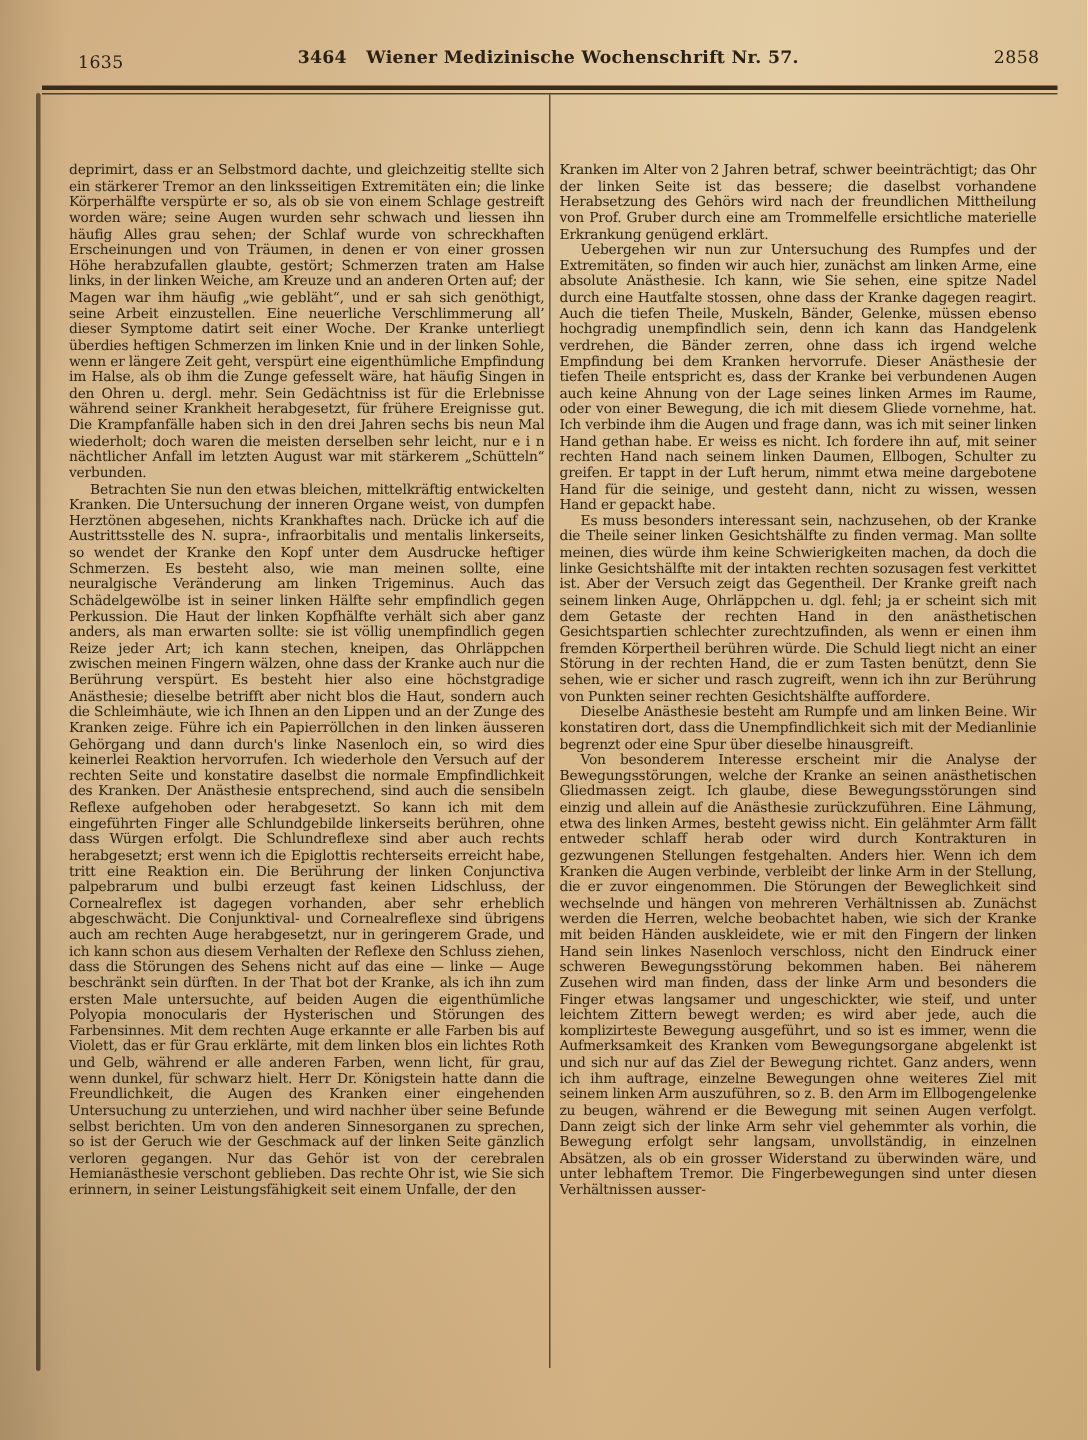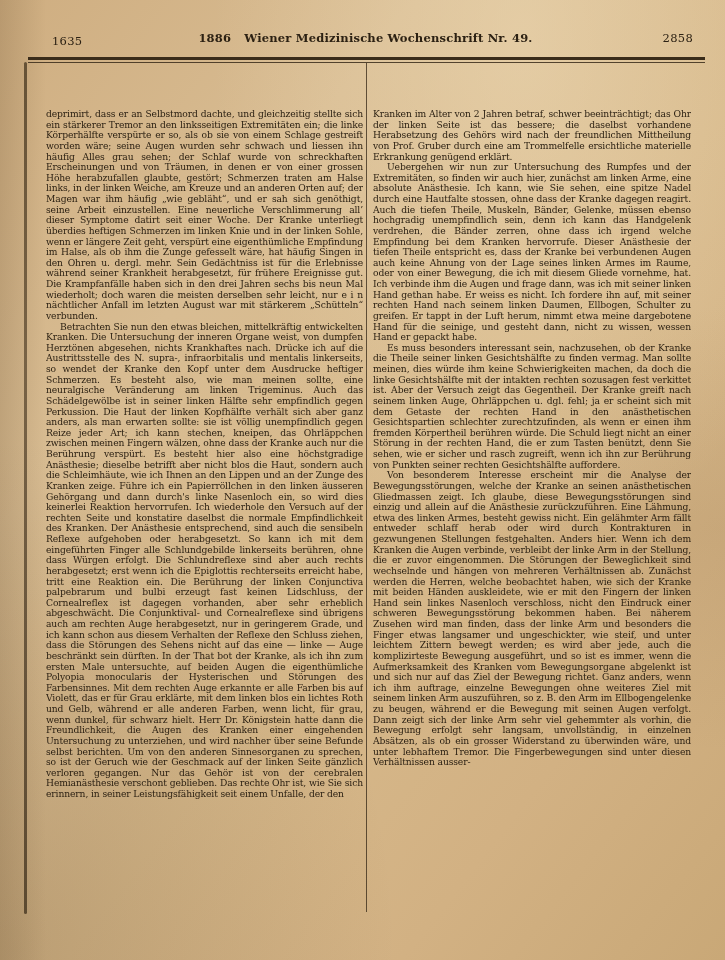--- a/index.html
+++ b/index.html
@@ -36,32 +36,33 @@
   .para{margin:0;}
   .para.indent{text-indent:14px;}
 </style>
 </head>
 <body>
 
 <div class="page" style="--ink: #2c2113; --rule: #3a2c1a;">
   <div class="header">
     <span class="pagenum left">1635</span>
     <span class="title-center">
-      <span class="year">1886</span><span>Wiener Medizinische Wochenschrift Nr. 49.</span>
+      <span class="year">3464</span><span>Wiener Medizinische Wochenschrift Nr. 57.</span>
     </span>
     <span class="pagenum right">2858</span>
   </div>
 
   <div class="header-rule"></div>
   <div class="left-edge"></div>
   <div class="col-divider"></div>
 
   <div class="column column-left">
       <p class="para">deprimirt, dass er an Selbstmord dachte, und gleichzeitig stellte sich ein stärkerer Tremor an den linksseitigen Extremitäten ein; die linke Körperhälfte verspürte er so, als ob sie von einem Schlage gestreift worden wäre; seine Augen wurden sehr schwach und liessen ihn häufig Alles grau sehen; der Schlaf wurde von schreckhaften Erscheinungen und von Träumen, in denen er von einer grossen Höhe herabzufallen glaubte, gestört; Schmerzen traten am Halse links, in der linken Weiche, am Kreuze und an anderen Orten auf; der Magen war ihm häufig „wie gebläht“, und er sah sich genöthigt, seine Arbeit einzustellen. Eine neuerliche Verschlimmerung all’ dieser Symptome datirt seit einer Woche. Der Kranke unterliegt überdies heftigen Schmerzen im linken Knie und in der linken Sohle, wenn er längere Zeit geht, verspürt eine eigenthümliche Empfindung im Halse, als ob ihm die Zunge gefesselt wäre, hat häufig Singen in den Ohren u. dergl. mehr. Sein Gedächtniss ist für die Erlebnisse während seiner Krankheit herabgesetzt, für frühere Ereignisse gut. Die Krampfanfälle haben sich in den drei Jahren sechs bis neun Mal wiederholt; doch waren die meisten derselben sehr leicht, nur e i n nächtlicher Anfall im letzten August war mit stärkerem „Schütteln“ verbunden.</p>
       <p class="para indent">Betrachten Sie nun den etwas bleichen, mittelkräftig entwickelten Kranken. Die Untersuchung der inneren Organe weist, von dumpfen Herztönen abgesehen, nichts Krankhaftes nach. Drücke ich auf die Austrittsstelle des N. supra-, infraorbitalis und mentalis linkerseits, so wendet der Kranke den Kopf unter dem Ausdrucke heftiger Schmerzen. Es besteht also, wie man meinen sollte, eine neuralgische Veränderung am linken Trigeminus. Auch das Schädelgewölbe ist in seiner linken Hälfte sehr empfindlich gegen Perkussion. Die Haut der linken Kopfhälfte verhält sich aber ganz anders, als man erwarten sollte: sie ist völlig unempfindlich gegen Reize jeder Art; ich kann stechen, kneipen, das Ohrläppchen zwischen meinen Fingern wälzen, ohne dass der Kranke auch nur die Berührung verspürt. Es besteht hier also eine höchstgradige Anästhesie; dieselbe betrifft aber nicht blos die Haut, sondern auch die Schleimhäute, wie ich Ihnen an den Lippen und an der Zunge des Kranken zeige. Führe ich ein Papierröllchen in den linken äusseren Gehörgang und dann durch's linke Nasenloch ein, so wird dies keinerlei Reaktion hervorrufen. Ich wiederhole den Versuch auf der rechten Seite und konstatire daselbst die normale Empfindlichkeit des Kranken. Der Anästhesie entsprechend, sind auch die sensibeln Reflexe aufgehoben oder herabgesetzt. So kann ich mit dem eingeführten Finger alle Schlundgebilde linkerseits berühren, ohne dass Würgen erfolgt. Die Schlundreflexe sind aber auch rechts herabgesetzt; erst wenn ich die Epiglottis rechterseits erreicht habe, tritt eine Reaktion ein. Die Berührung der linken Conjunctiva palpebrarum und bulbi erzeugt fast keinen Lidschluss, der Cornealreflex ist dagegen vorhanden, aber sehr erheblich abgeschwächt. Die Conjunktival- und Cornealreflexe sind übrigens auch am rechten Auge herabgesetzt, nur in geringerem Grade, und ich kann schon aus diesem Verhalten der Reflexe den Schluss ziehen, dass die Störungen des Sehens nicht auf das eine — linke — Auge beschränkt sein dürften. In der That bot der Kranke, als ich ihn zum ersten Male untersuchte, auf beiden Augen die eigenthümliche Polyopia monocularis der Hysterischen und Störungen des Farbensinnes. Mit dem rechten Auge erkannte er alle Farben bis auf Violett, das er für Grau erklärte, mit dem linken blos ein lichtes Roth und Gelb, während er alle anderen Farben, wenn licht, für grau, wenn dunkel, für schwarz hielt. Herr Dr. Königstein hatte dann die Freundlichkeit, die Augen des Kranken einer eingehenden Untersuchung zu unterziehen, und wird nachher über seine Befunde selbst berichten. Um von den anderen Sinnesorganen zu sprechen, so ist der Geruch wie der Geschmack auf der linken Seite gänzlich verloren gegangen. Nur das Gehör ist von der cerebralen Hemianästhesie verschont geblieben. Das rechte Ohr ist, wie Sie sich erinnern, in seiner Leistungsfähigkeit seit einem Unfalle, der den</p>
     </div>
   <div class="column column-right">
       <p class="para">Kranken im Alter von 2 Jahren betraf, schwer beeinträchtigt; das Ohr der linken Seite ist das bessere; die daselbst vorhandene Herabsetzung des Gehörs wird nach der freundlichen Mittheilung von Prof. Gruber durch eine am Trommelfelle ersichtliche materielle Erkrankung genügend erklärt.</p>
       <p class="para indent">Uebergehen wir nun zur Untersuchung des Rumpfes und der Extremitäten, so finden wir auch hier, zunächst am linken Arme, eine absolute Anästhesie. Ich kann, wie Sie sehen, eine spitze Nadel durch eine Hautfalte stossen, ohne dass der Kranke dagegen reagirt. Auch die tiefen Theile, Muskeln, Bänder, Gelenke, müssen ebenso hochgradig unempfindlich sein, denn ich kann das Handgelenk verdrehen, die Bänder zerren, ohne dass ich irgend welche Empfindung bei dem Kranken hervorrufe. Dieser Anästhesie der tiefen Theile entspricht es, dass der Kranke bei verbundenen Augen auch keine Ahnung von der Lage seines linken Armes im Raume, oder von einer Bewegung, die ich mit diesem Gliede vornehme, hat. Ich verbinde ihm die Augen und frage dann, was ich mit seiner linken Hand gethan habe. Er weiss es nicht. Ich fordere ihn auf, mit seiner rechten Hand nach seinem linken Daumen, Ellbogen, Schulter zu greifen. Er tappt in der Luft herum, nimmt etwa meine dargebotene Hand für die seinige, und gesteht dann, nicht zu wissen, wessen Hand er gepackt habe.</p>
       <p class="para indent">Es muss besonders interessant sein, nachzusehen, ob der Kranke die Theile seiner linken Gesichtshälfte zu finden vermag. Man sollte meinen, dies würde ihm keine Schwierigkeiten machen, da doch die linke Gesichtshälfte mit der intakten rechten sozusagen fest verkittet ist. Aber der Versuch zeigt das Gegentheil. Der Kranke greift nach seinem linken Auge, Ohrläppchen u. dgl. fehl; ja er scheint sich mit dem Getaste der rechten Hand in den anästhetischen Gesichtspartien schlechter zurechtzufinden, als wenn er einen ihm fremden Körpertheil berühren würde. Die Schuld liegt nicht an einer Störung in der rechten Hand, die er zum Tasten benützt, denn Sie sehen, wie er sicher und rasch zugreift, wenn ich ihn zur Berührung von Punkten seiner rechten Gesichtshälfte auffordere.</p>
+      <p class="para indent">Dieselbe Anästhesie besteht am Rumpfe und am linken Beine. Wir konstatiren dort, dass die Unempfindlichkeit sich mit der Medianlinie begrenzt oder eine Spur über dieselbe hinausgreift.</p>
       <p class="para indent">Von besonderem Interesse erscheint mir die Analyse der Bewegungsstörungen, welche der Kranke an seinen anästhetischen Gliedmassen zeigt. Ich glaube, diese Bewegungsstörungen sind einzig und allein auf die Anästhesie zurückzuführen. Eine Lähmung, etwa des linken Armes, besteht gewiss nicht. Ein gelähmter Arm fällt entweder schlaff herab oder wird durch Kontrakturen in gezwungenen Stellungen festgehalten. Anders hier. Wenn ich dem Kranken die Augen verbinde, verbleibt der linke Arm in der Stellung, die er zuvor eingenommen. Die Störungen der Beweglichkeit sind wechselnde und hängen von mehreren Verhältnissen ab. Zunächst werden die Herren, welche beobachtet haben, wie sich der Kranke mit beiden Händen auskleidete, wie er mit den Fingern der linken Hand sein linkes Nasenloch verschloss, nicht den Eindruck einer schweren Bewegungsstörung bekommen haben. Bei näherem Zusehen wird man finden, dass der linke Arm und besonders die Finger etwas langsamer und ungeschickter, wie steif, und unter leichtem Zittern bewegt werden; es wird aber jede, auch die komplizirteste Bewegung ausgeführt, und so ist es immer, wenn die Aufmerksamkeit des Kranken vom Bewegungsorgane abgelenkt ist und sich nur auf das Ziel der Bewegung richtet. Ganz anders, wenn ich ihm auftrage, einzelne Bewegungen ohne weiteres Ziel mit seinem linken Arm auszuführen, so z. B. den Arm im Ellbogengelenke zu beugen, während er die Bewegung mit seinen Augen verfolgt. Dann zeigt sich der linke Arm sehr viel gehemmter als vorhin, die Bewegung erfolgt sehr langsam, unvollständig, in einzelnen Absätzen, als ob ein grosser Widerstand zu überwinden wäre, und unter lebhaftem Tremor. Die Fingerbewegungen sind unter diesen Verhältnissen ausser-</p>
     </div>
 </div>
 
 </body></html>

